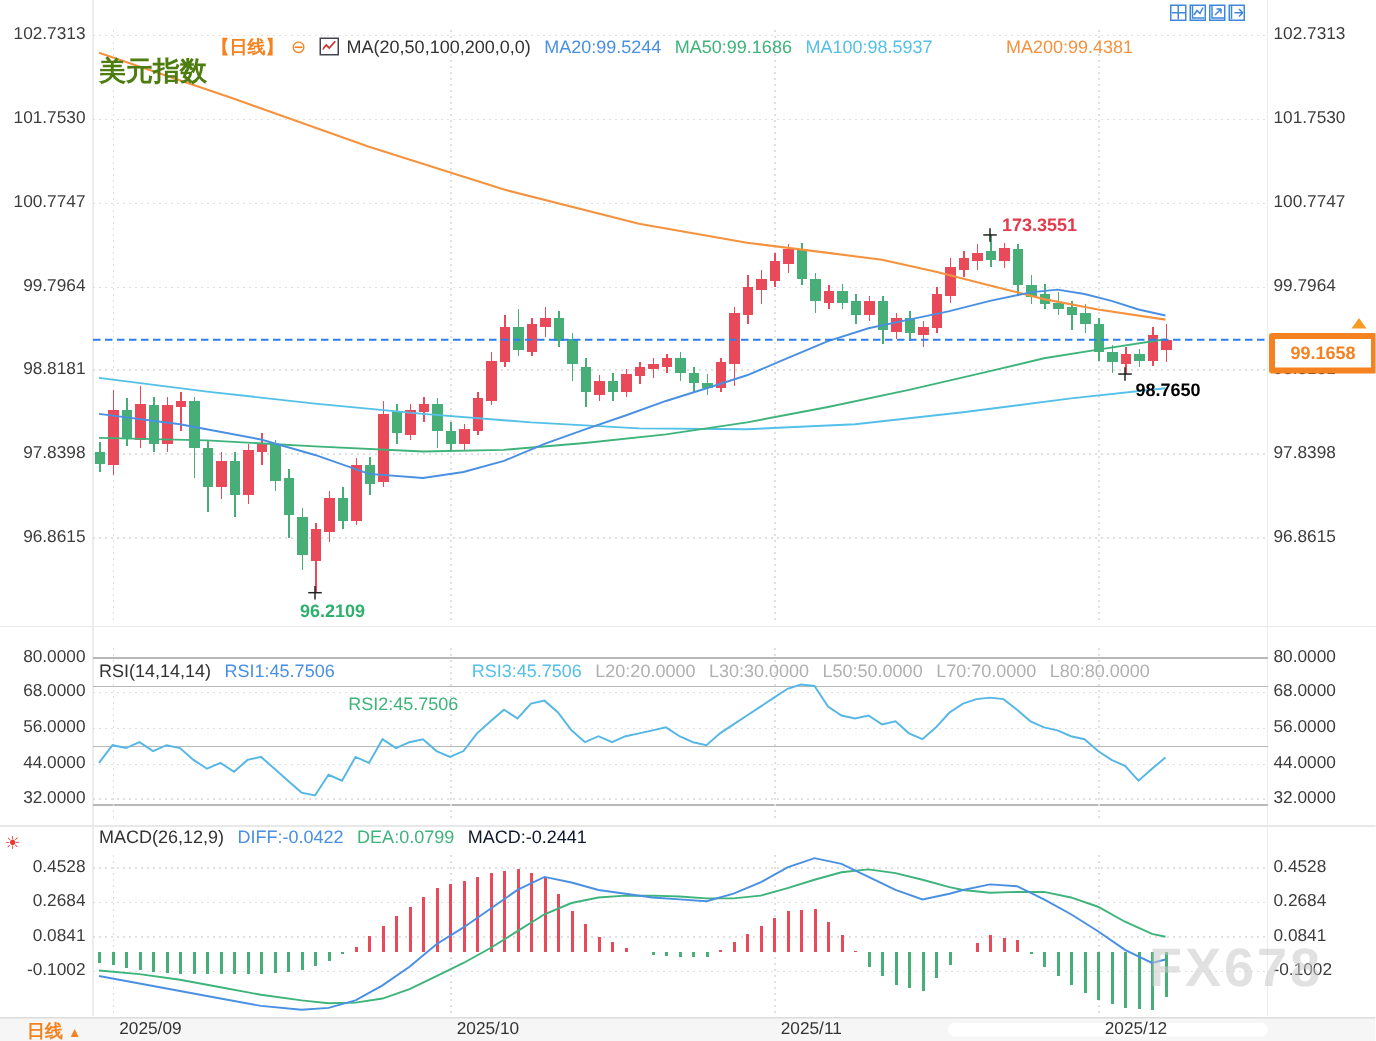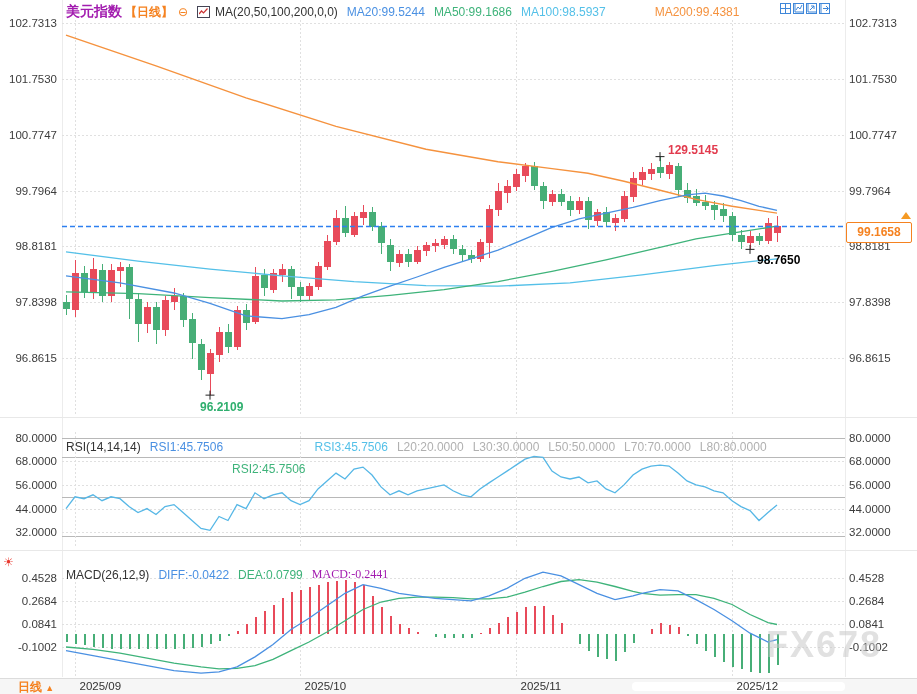--- a/index.html
+++ b/index.html
@@ -3,31 +3,31 @@
 <meta charset="utf-8">
 <style>
   html,body{margin:0;padding:0;background:#fff;}
   body{width:917px;height:694px;position:relative;overflow:hidden;
        font-family:"Liberation Sans","DejaVu Sans",sans-serif;-webkit-font-smoothing:antialiased;}
   #chart-svg{position:absolute;left:0;top:0;z-index:1;}
   .hdr{position:absolute;left:66px;z-index:3;font-size:12px;white-space:nowrap;
        display:flex;align-items:center;gap:9px;background:transparent;}
   #hdr-main{top:3px;}
   #hdr-rsi{top:418px;}
-  #hdr-macd{top:551px;margin-top:16px;}
-  .sym{font-weight:bold;color:#a21caf;font-size:14px;}
+  #hdr-macd{top:551px;}
+  .sym{font-weight:bold;color:#4d7c0f;font-size:18px;margin-top:32px;}
   .b{font-weight:bold;}
   .ax{position:absolute;top:0;bottom:16px;z-index:2;}
   #ax-l{left:0;width:60px;}
   #ax-r{left:846px;right:0;}
   .tick{position:absolute;font-size:11.5px;color:#3c3c3c;white-space:nowrap;}
   #ax-l .tick{right:3px;}
   #ax-r .tick{left:3px;}
   .ann{position:absolute;z-index:3;font-size:12px;font-weight:bold;white-space:nowrap;}
-  #price-box{position:absolute;z-index:4;width:64px;height:19px;border:1px solid #3b82f6;
+  #price-box{position:absolute;z-index:4;width:64px;height:19px;border:4px solid #3b82f6;
              background:#fff;border-radius:2px;text-align:center;line-height:19px;
              font-size:12px;font-weight:bold;}
   #price-arrow{position:absolute;z-index:4;width:0;height:0;border-left:5px solid transparent;
                border-right:5px solid transparent;border-bottom:7px solid #f59a23;}
   #topicons{position:absolute;top:3px;right:87px;display:flex;gap:2px;z-index:3;}
   .ticon{width:11px;height:11px;border:1px solid #3f87d9;color:#3f87d9;box-sizing:border-box;
          display:flex;align-items:center;justify-content:center;background:#fff;cursor:pointer;}
   .mini-ind-icon{width:13px;height:12px;border:1px solid #445;display:inline-flex;align-items:center;
          justify-content:center;box-sizing:border-box;background:#fff;}
   .collapse-icon{font-size:12px;line-height:12px;cursor:pointer;}
@@ -432,26 +432,26 @@
   <span style="color: rgb(176, 176, 176);">L30:30.0000</span>
   <span style="color: rgb(176, 176, 176);">L50:50.0000</span>
   <span style="color: rgb(176, 176, 176);">L70:70.0000</span>
   <span style="color: rgb(176, 176, 176);">L80:80.0000</span>
 </div>
 
 <div class="hdr" id="hdr-macd">
   <span style="color:#333;">MACD(26,12,9)</span>
   <span style="color: rgb(74, 144, 226);">DIFF:-0.0422</span>
   <span style="color: rgb(62, 179, 122);">DEA:0.0799</span>
-  <span style="color: #a21caf; font-family: Liberation Serif, serif;">MACD:-0.2441</span>
+  <span style="color: #0f172a;">MACD:-0.2441</span>
 </div>
 
 <span id="sun-icon" style="color: rgb(232, 57, 47);">☀</span>
 
-<div class="ann" id="hi-label" style="color: rgb(226, 59, 78); left: 668px; top: 142.622px;">129.5145</div>
+<div class="ann" id="hi-label" style="color: rgb(226, 59, 78); left: 668px; top: 142.622px;">173.3551</div>
 <div class="ann" id="lo-label" style="color: rgb(47, 175, 110); left: 200px; top: 400.131px;">96.2109</div>
 <div class="ann" id="rl-label" style="color: #000000; left: 757px; top: 253.364px;">98.7650</div>
 <div id="price-arrow" style="left: 901px; top: 212.489px;"></div>
 <div id="price-box" style="color: rgb(245, 130, 32); left: 846px; top: 222.489px; border-color: rgb(245, 130, 32);">99.1658</div>
 
 <div id="wm">FX678</div>
 
 <div id="bottombar">
   <div id="hscroll"></div>
   <span id="period-sel" style="color: rgb(245, 130, 32);">

